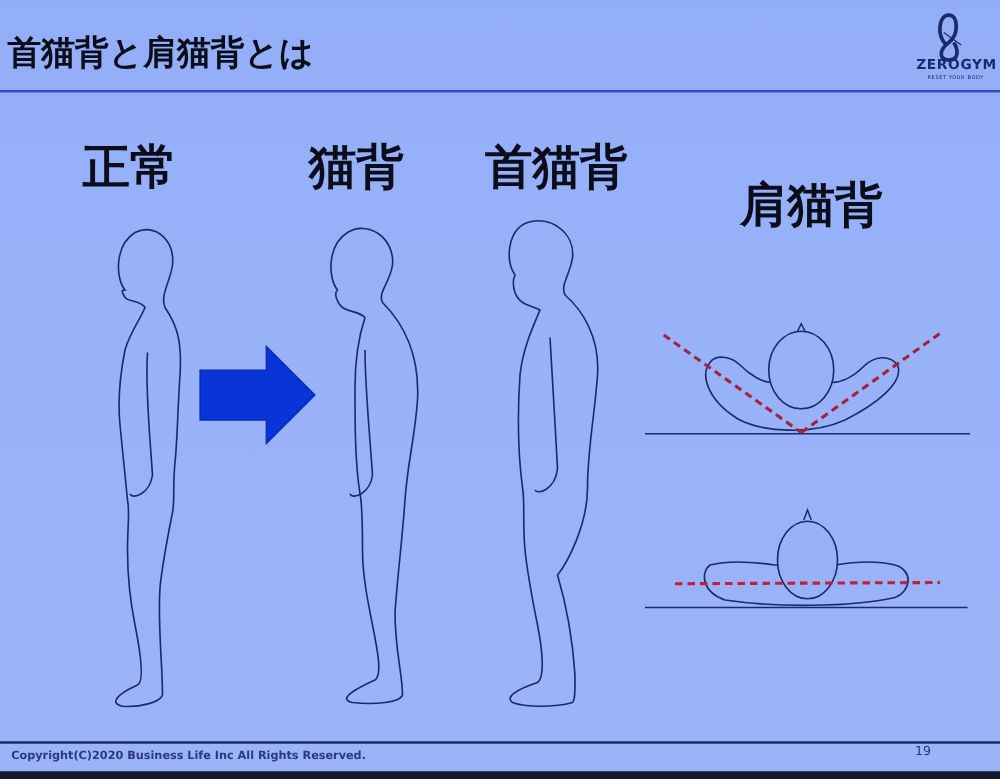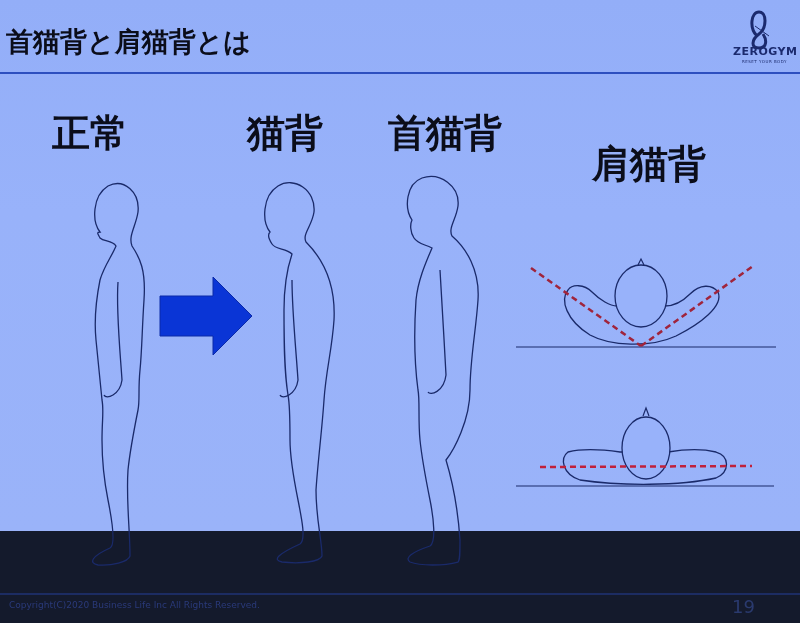--- a/index.html
+++ b/index.html
@@ -2,55 +2,55 @@
 <html><head>
 <meta charset="utf-8">
 <style>
   html, body { margin:0; padding:0; }
   body {
     width:800px; height:623px; overflow:hidden; position:relative;
     background:#141a2c;
     font-family:"DejaVu Sans", sans-serif;
   }
   .slide {
-    position:absolute; left:0; top:0; width:800px; height:531px;
+    position:absolute; left:0; top:0; width:800px; height:617px;
     background: linear-gradient(180deg, #93aef8 0%, #98b2fa 40%, #9ab3f9 100%);
   }
   .title {
     position:absolute; left:6px; top:24px;
     font-size:27px; font-weight:bold; color:#0b0d1a; letter-spacing:0px;
   }
   .header-line { position:absolute; left:0; top:72px; width:800px; height:2px; background:#2d4fbf; }
   .logo { position:absolute; left:735px; top:6px; width:60px; height:62px; }
   .logo-word { position:absolute; left:733px; top:45px; font-size:11px; font-weight:bold; color:#1b2a6e; letter-spacing:0.5px; }
   .logo-sub { position:absolute; left:742px; top:59px; font-size:4px; color:#1b2a6e; letter-spacing:0.5px; }
   .heading {
     position:absolute; top:108px; font-size:38px; font-weight:bold; color:#0b0d1a;
   }
   .footer-line { position:absolute; left:0; top:593px; width:800px; height:2px; background:#1c2c62; }
-  .copyright { position:absolute; left:9px; top:600px; font-size:9px; font-weight:normal; color:#2a3a7a; }
-  .page-num { position:absolute; left:732px; top:596px; font-size:18px; color:#2a3a6e;text-align:right; }
+  .copyright { position:absolute; left:9px; top:600px; font-size:9px; font-weight:bold; color:#2a3a7a; }
+  .page-num { position:absolute; left:732px; top:596px; font-size:10px; color:#2a3a6e;text-align:right; }
   svg.figs { position:absolute; left:0; top:0; }
 </style>
 </head>
 <body>
 
 <div class="slide">
   <div class="title">首猫背と肩猫背とは</div>
 
   <svg class="logo" viewBox="0 0 60 62" width="60" height="62">
     <path d="M22 30 C14 22, 16 6, 24 6 C32 6, 32 22, 24 28 C16 34, 16 42, 24 42 C32 42, 32 34, 28 28" fill="none" stroke="#1b2a6e" stroke-width="3"></path>
     <line x1="20" y1="20" x2="34" y2="30" stroke="#1b2a6e" stroke-width="1"></line>
   </svg>
   <div class="logo-word">ZEROGYM</div>
   <div class="logo-sub">RESET YOUR BODY</div>
 
   <div class="header-line"></div>
 
-  <div class="heading" style="left:52px;">正常</div>
+  <div class="heading" style="left:66px;">正常</div>
   <div class="heading" style="left:234px;margin-left:13px;">猫背</div>
   <div class="heading" style="left:388px;text-align:center;">首猫背</div>
   <div class="heading" style="left:592px;margin-top:31px;">肩猫背</div>
 
   <svg class="figs" width="800" height="617" viewBox="0 0 800 617">
 
     <g>
       <polygon points="160,296 213,296 213,277 252,316 213,355 213,336 160,336" fill="#0a35d6" stroke="#0a2aa8" stroke-width="1"></polygon>
     </g>
 

